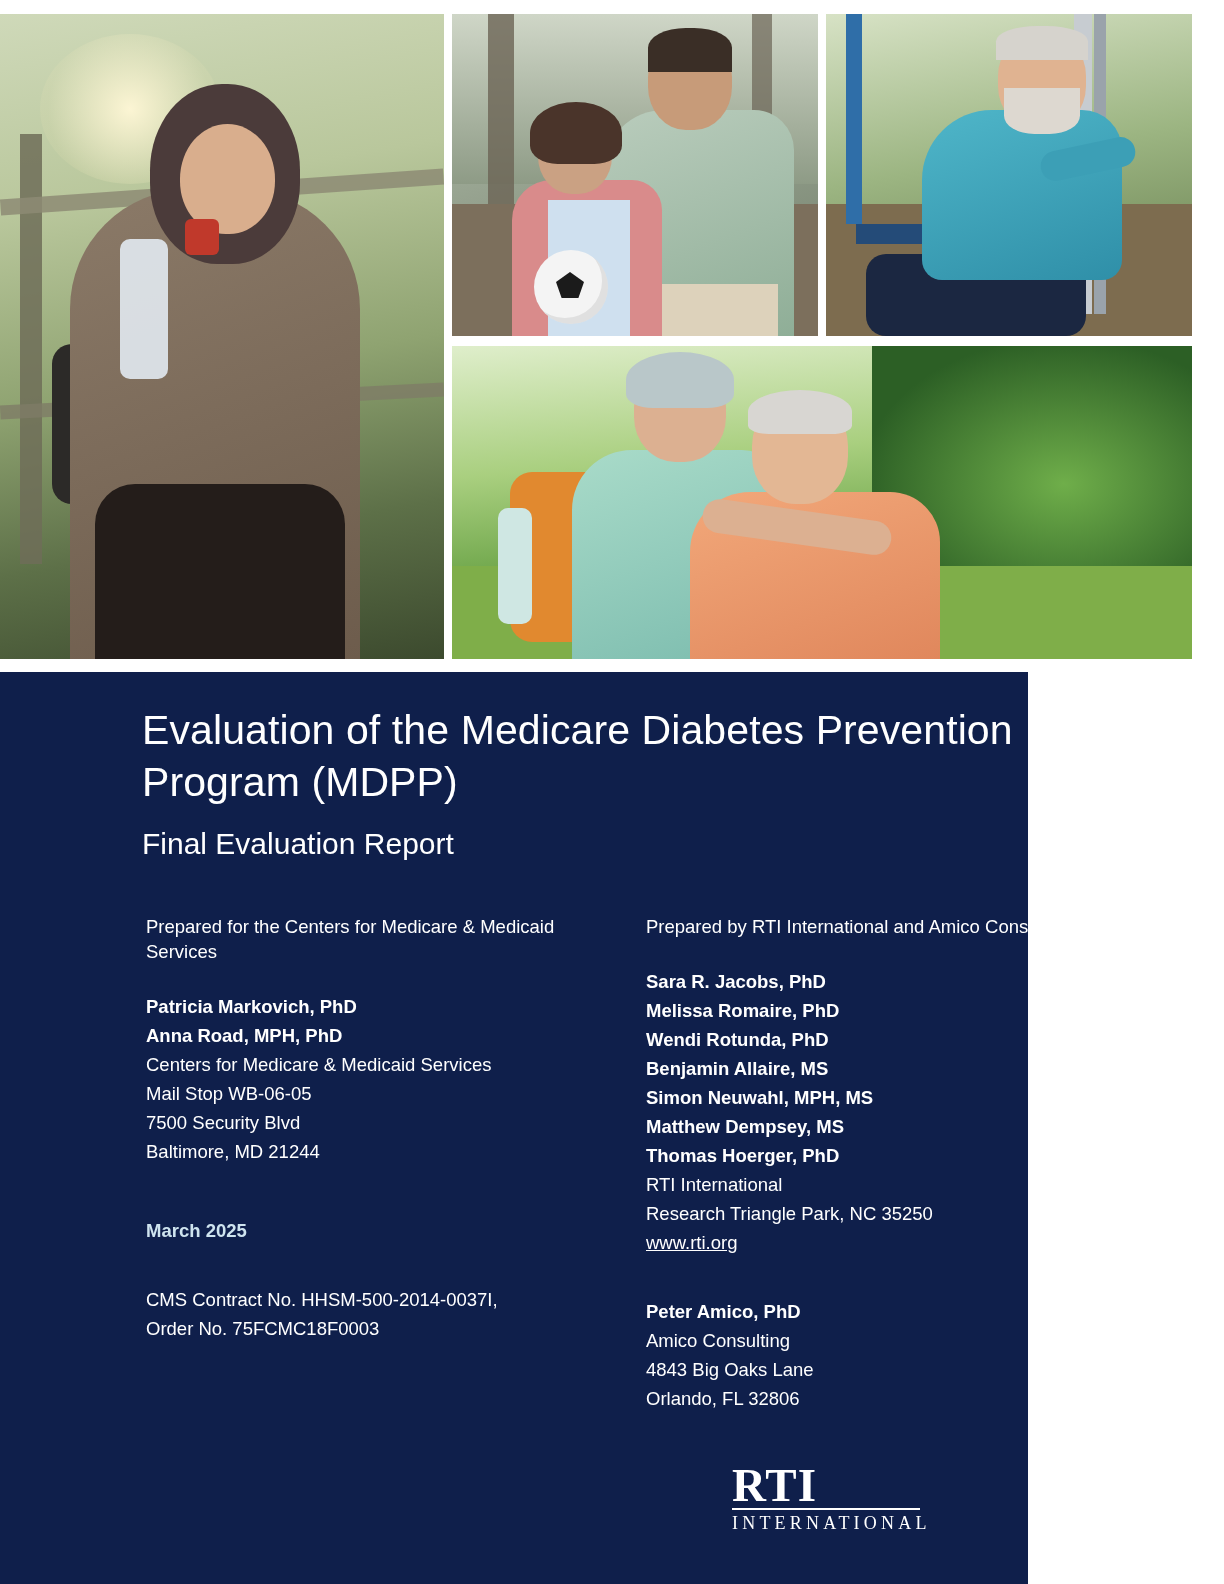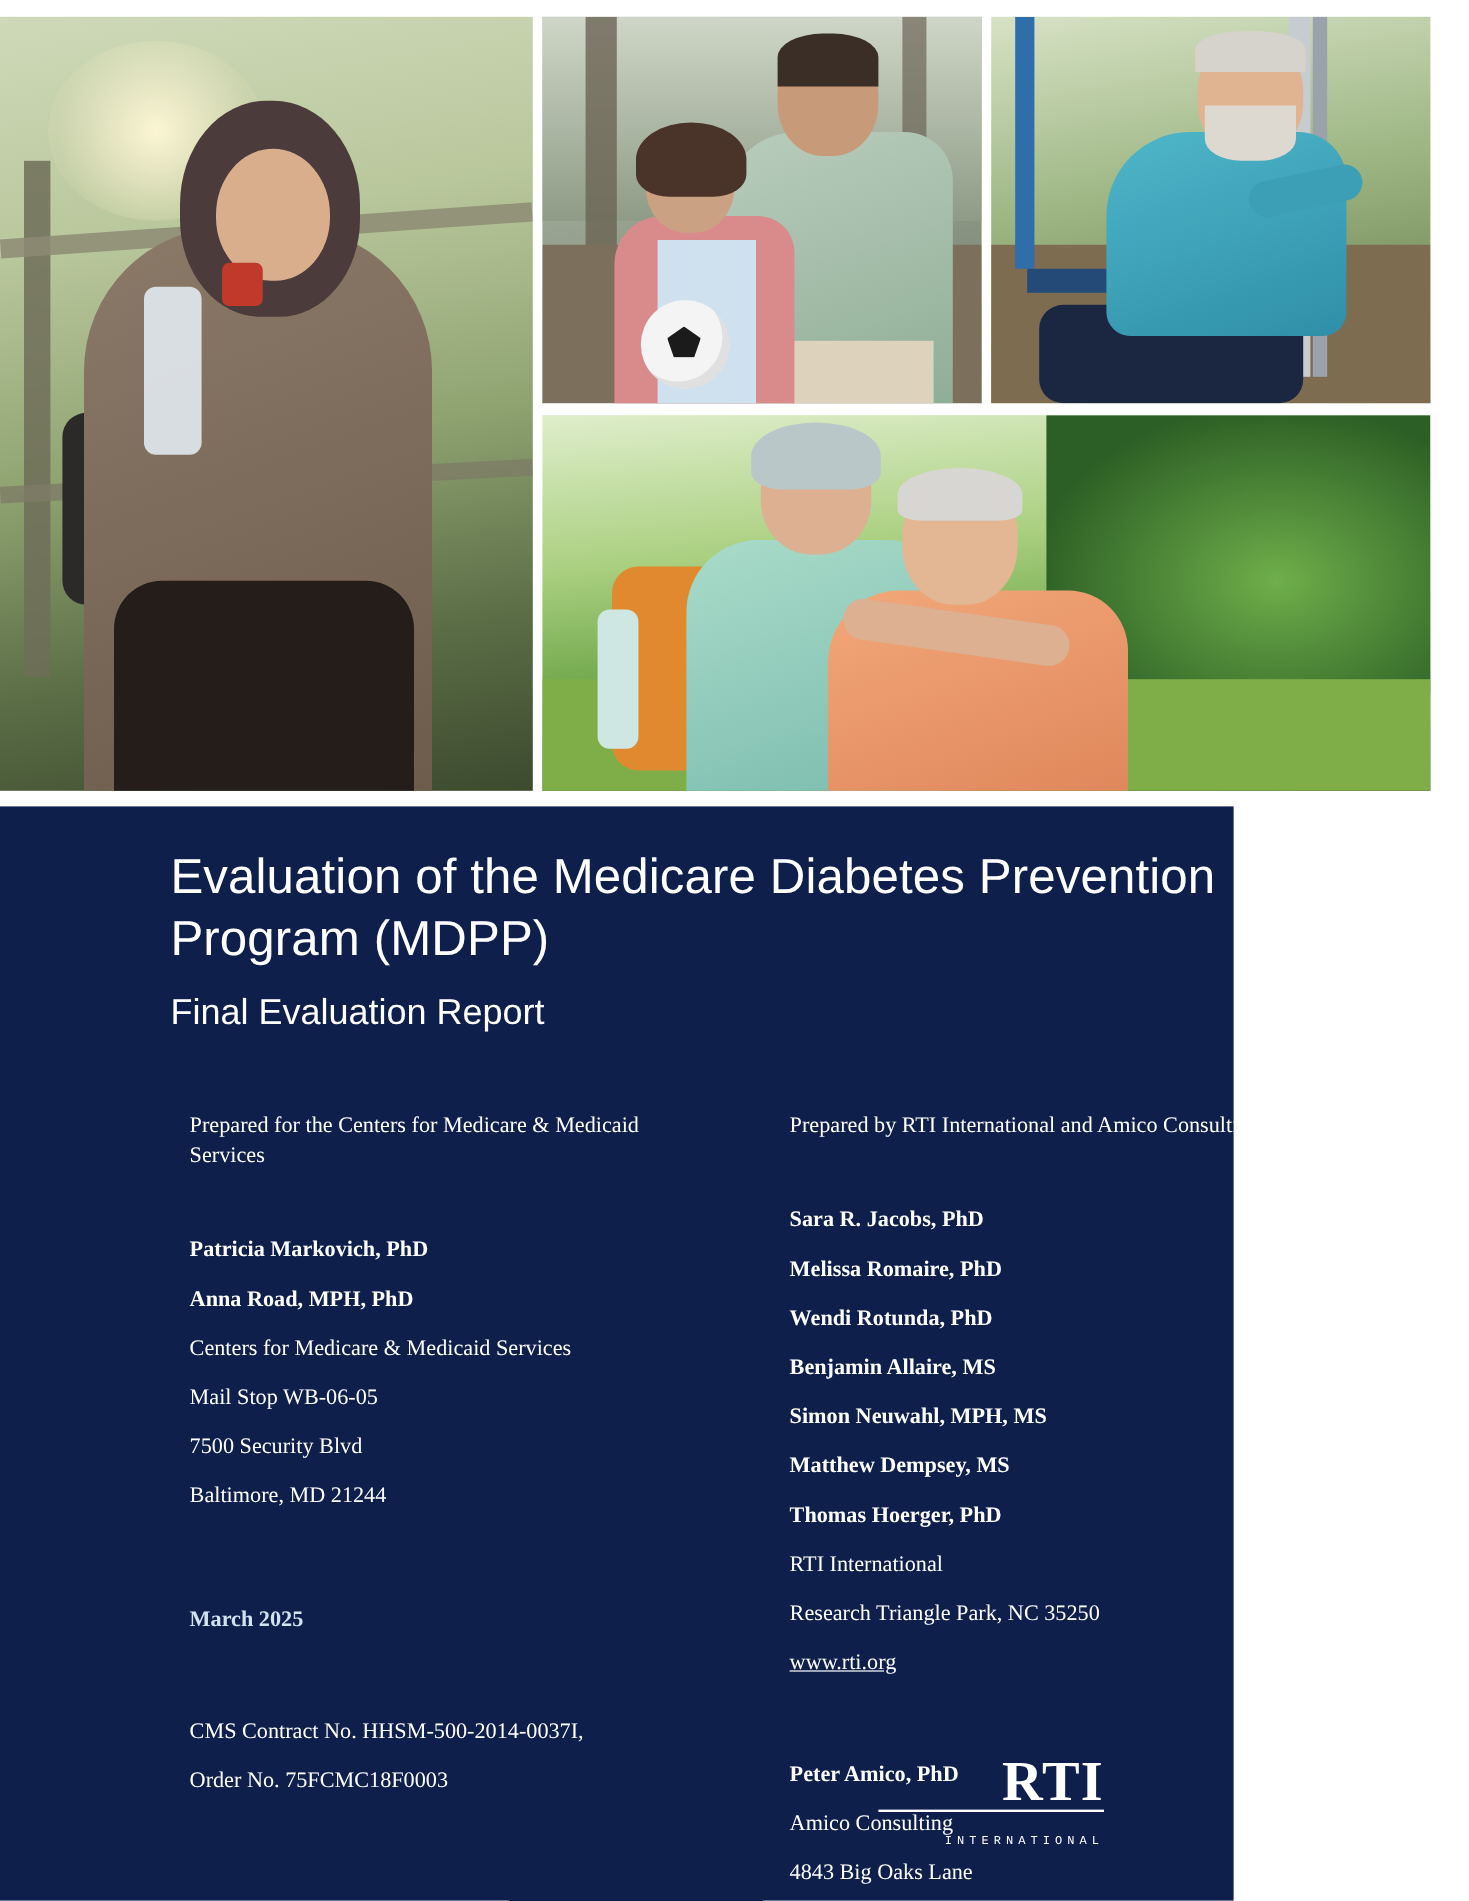--- a/index.html
+++ b/index.html
@@ -146,51 +146,51 @@
 
   .col {
     position: absolute;
     font-size: 18.5px;
     line-height: 25px;
     color: #ffffff;
   }
   .col-left  { left: 142px; top: 238px; width: 430px; }
   .col-right { left: 642px; top: 238px; width: 460px; }
 
-  .col p { margin: 16px; font-family: Liberation Serif, serif; }
+  .col p { margin: 4px; }
   .gap-sm { height: 22px; }
   .gap-md { height: 36px; }
   .gap-lg { height: 46px; }
   strong { font-weight: bold; }
   .date { font-weight: bold; color: #cfe4ef; }
   .link { text-decoration: underline; color: #ffffff; cursor: pointer; }
 
   
   .logo {
     position: absolute;
     right: 108px;
     bottom: 52px;
     width: 188px;
     height: 72px;
     color: #ffffff;
-    text-align: right;
+    text-align: left;
   }
   .logo .mark {
     font-size: 47px;
     font-weight: bold;
     letter-spacing: 1px;
     line-height: 50px;
     font-family: "Liberation Serif", serif;
   }
   .logo .sub {
-    font-size: 10px;
+    font-size: 18px;
     letter-spacing: 4.2px;
-    font-family: Liberation Mono, monospace;
+    font-family: Liberation Serif, serif;
     border-top: 2px solid #ffffff;
-    padding-top: 20px;
+    padding-top: 3px;
     margin-top: -2px;
   }
 </style>
 </head>
 <body>
 
 <div class="page">
 
   <div class="photo-band">
 

